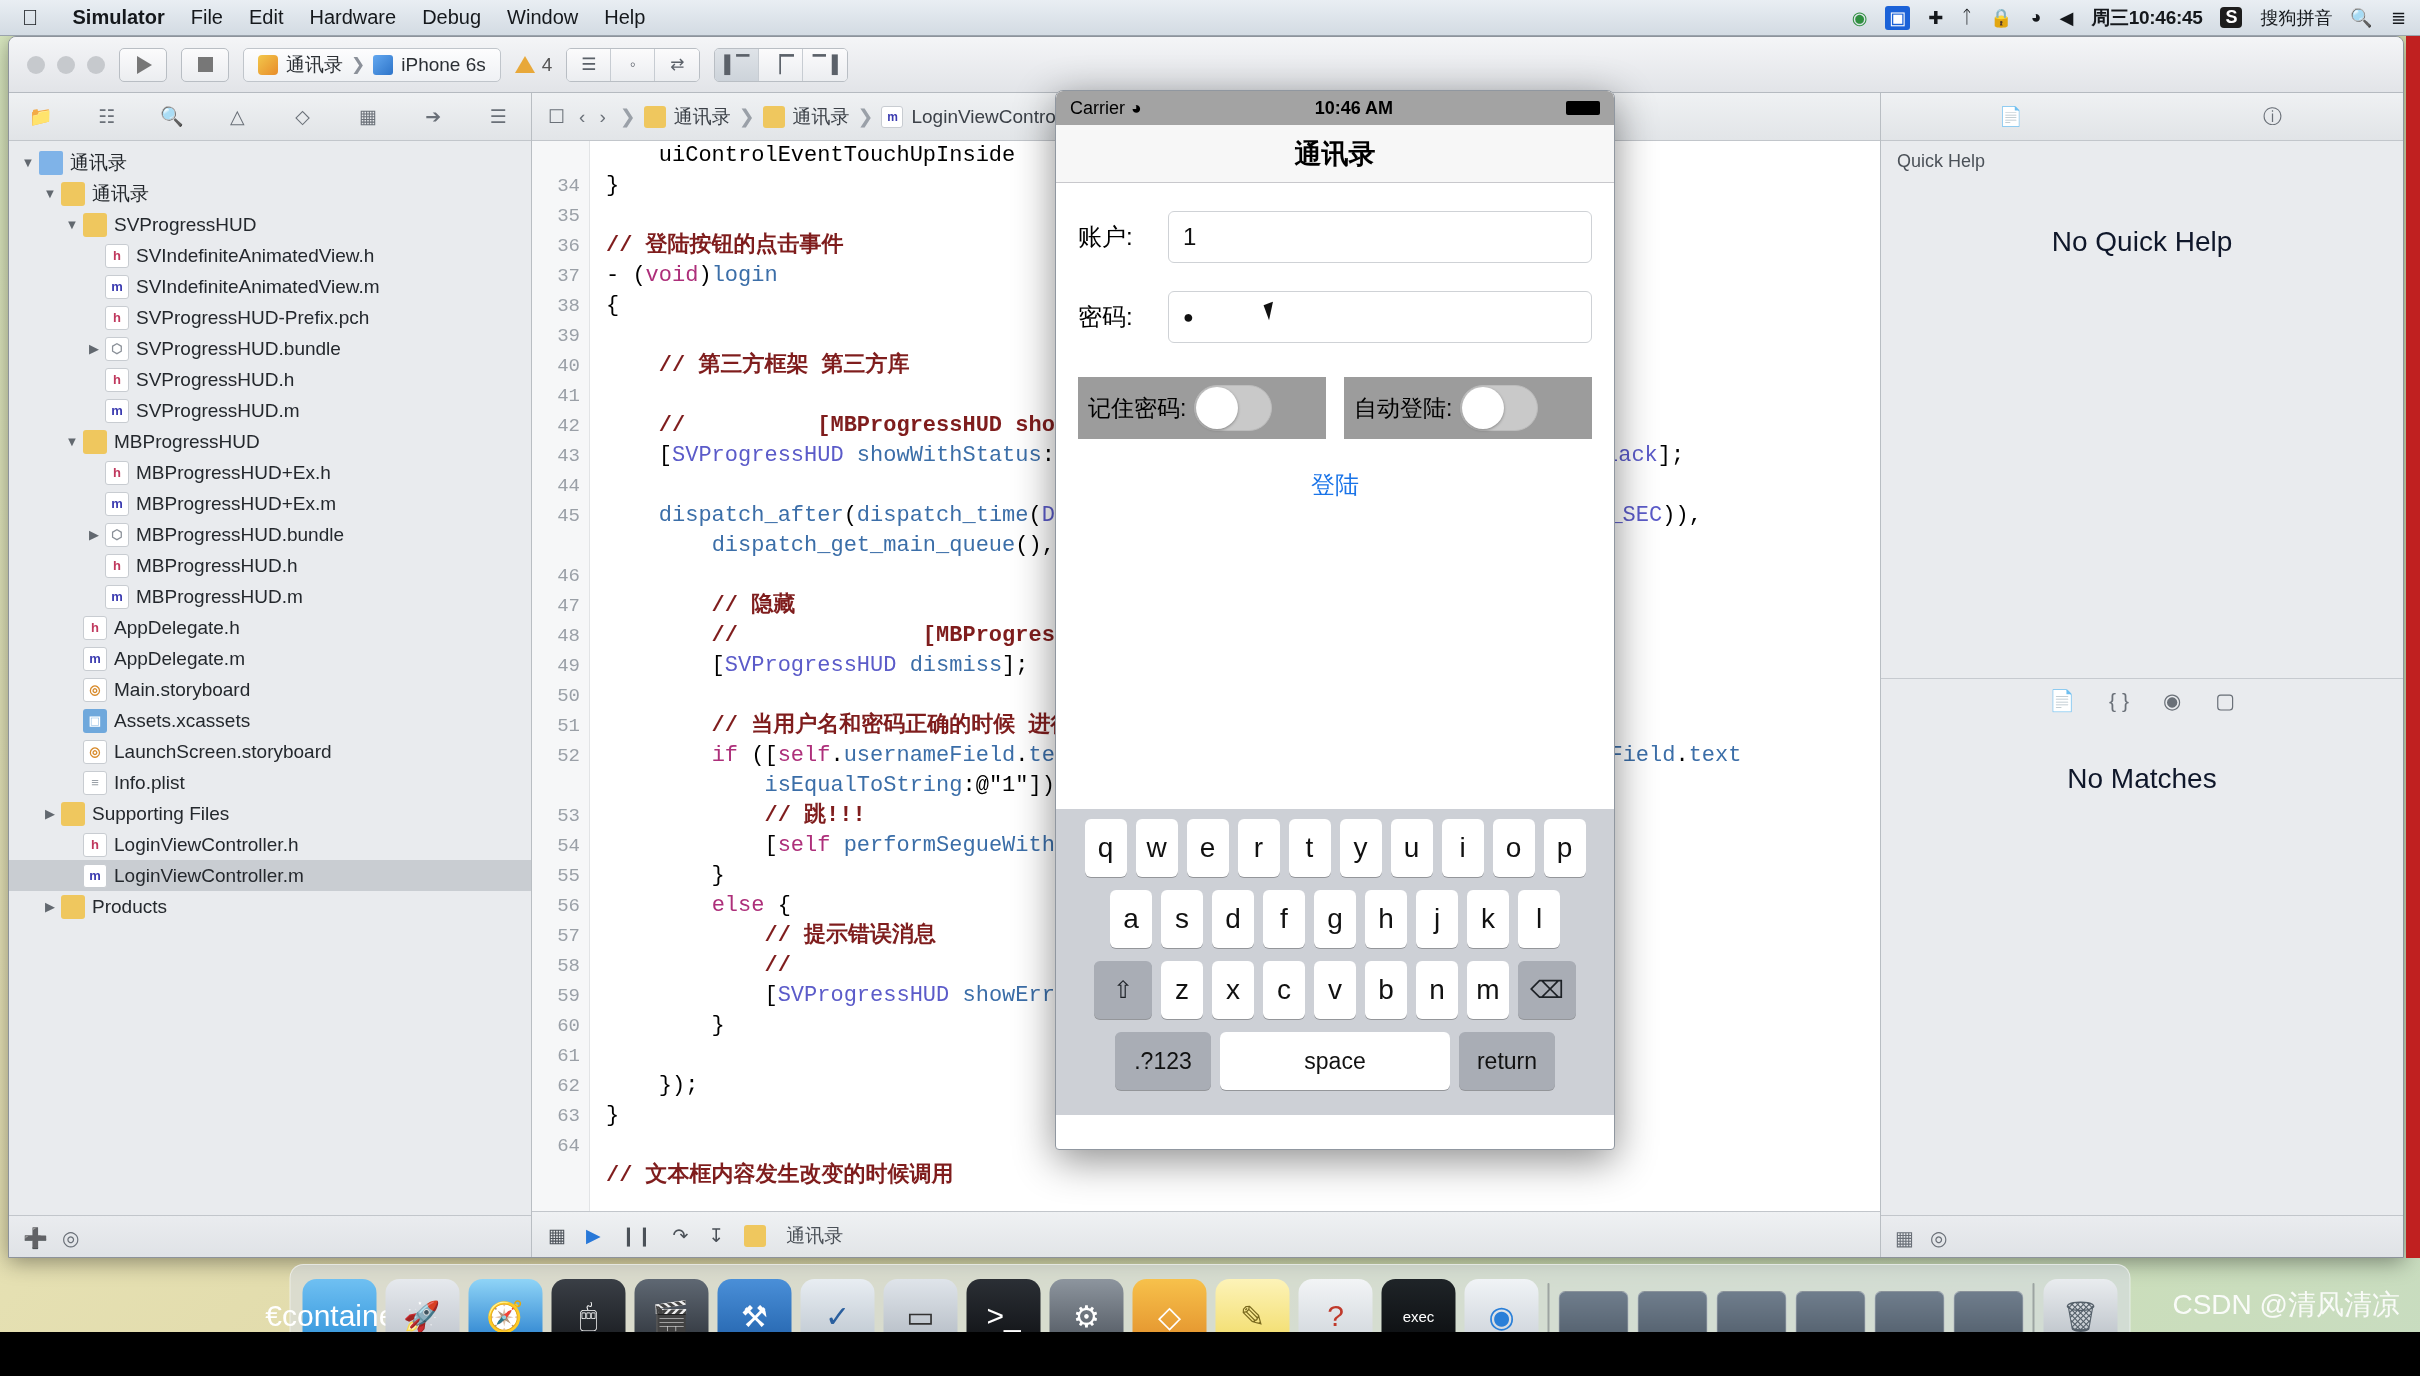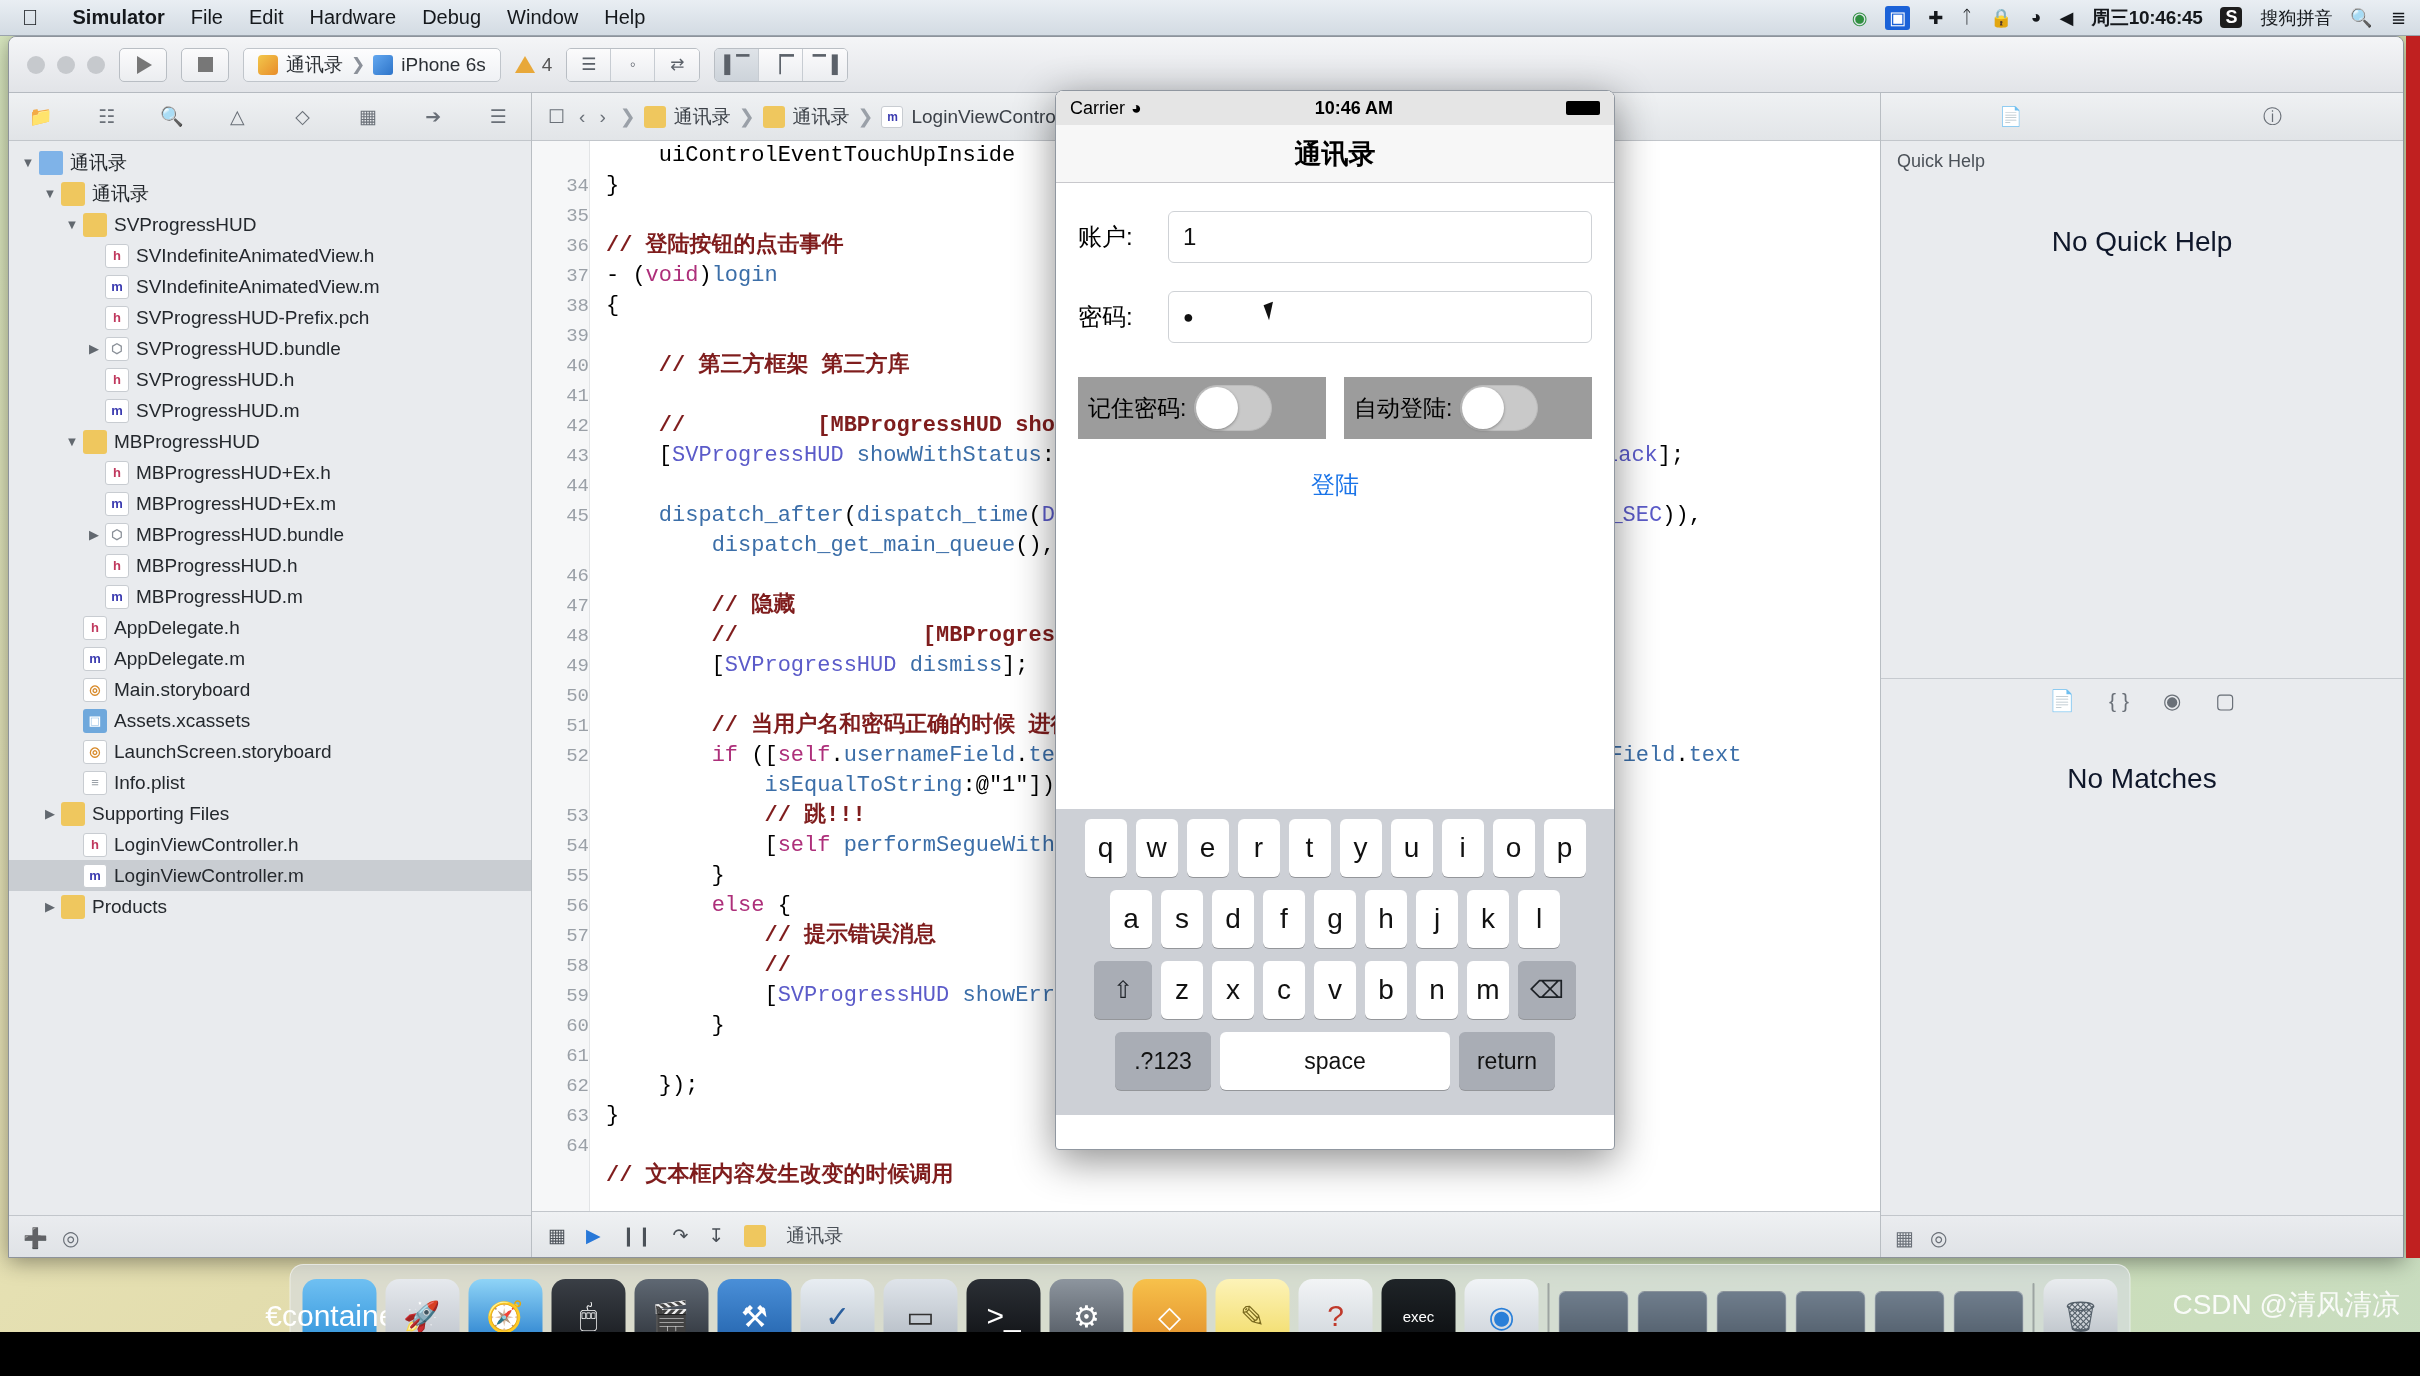--- a/index.html
+++ b/index.html
@@ -99,21 +99,21 @@
   .jmp-ico { color:#6a7078; font-size:19px; }
   .crumb { display:flex; align-items:center; gap:8px; }
   .crumb .sep { color:#9aa0a8; }
   .i-small { width:22px;height:22px; display:inline-flex; align-items:center;
     justify-content:center; font-size:12px; font-weight:bold; border-radius:3px;}
   .i-mblue { background:#4a7fe0; color:#fff; }
   #ed-code { flex:1; position:relative; overflow:hidden;
     font-family:"Liberation Mono", monospace; font-size:22px; line-height:30px; }
   .gutter { position:absolute; left:0; top:0; width:58px; height:100%;
     background:#f6f7f8; border-right:1px solid #e2e4e6; text-align:right;
-    color:#9aa0a7; font-size:19px; }
+    padding-right:9px; color:#9aa0a7; font-size:19px; }
   .gutter div { height:30px; line-height:30px; }
   .codearea { margin-left:74px; padding-top:0; white-space:pre; }
   .codearea div { height:30px; line-height:30px; }
   .cm { color:#7f1d1d;font-weight:bold; }
   .kw { color:#ad2f7a; }
   .ty { color:#5b5bc9; }
   .fn { color:#3b6ea8; }
   #ed-foot { height:48px; background:linear-gradient(180deg,#eff1f3,#e1e4e7);
     border-top:1px solid #c2c6cb; display:flex; align-items:center; gap:20px;
     padding:0 16px; font-size:19px; color:#4b5158; }
@@ -138,21 +138,21 @@
     background:#fff; border-radius:8px 8px 4px 4px; z-index:30;
     box-shadow:0 10px 40px rgba(0,0,0,.45); overflow:hidden;
     border:1px solid #9097a0; }
   #sim-title { height:34px; background:linear-gradient(180deg,#eceef1,#dcdfe3);
     border-bottom:1px solid #b3b8be; display:flex; align-items:center; padding:0 12px;
     gap:9px; font-size:19px; color:#2d3137; }
   .st-dot { width:15px;height:15px;border-radius:50%; }
   .d1 { background:#cfd2d6; } .d2 { background:#f0b429; } .d3 { background:#cfd2d6; }
   #sim-title .ttl { margin-left:10px; }
   #sim-screen { height:1024px; background:#fff; display:flex; flex-direction:column; }
-  #ios-status { height:34px; background:#e5e5e5; display:flex; align-items:center;
+  #ios-status { height:34px; background:#a3a3a3; display:flex; align-items:center;
     padding:8px 14px; font-size:18px; color:#000; }
   #ios-status .mid { margin:0 auto; font-weight:bold; }
   .batt { width:34px;height:14px;background:#000;border-radius:2px; }
   #ios-nav { height:58px; background:#f7f7f7; border-bottom:1px solid #c8c8cc;
     display:flex; align-items:center; justify-content:center;
     font-size:27px; font-weight:bold; color:#000; }
   #ios-content { flex:1; position:relative; background:#fff; }
   .frow { display:flex; align-items:center; gap:12px; padding:0 22px; margin-top:28px; }
   .flabel { font-size:24px; color:#000; width:78px; }
   .finput { flex:1; height:52px; border:1px solid #cfd2d6; border-radius:6px;

